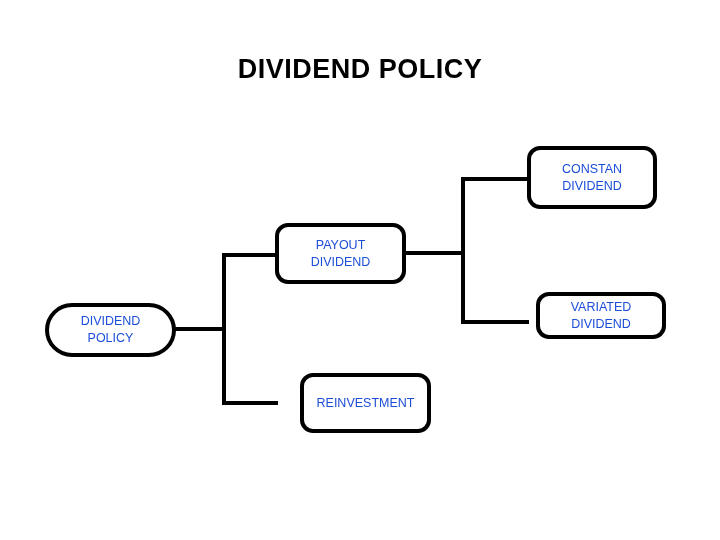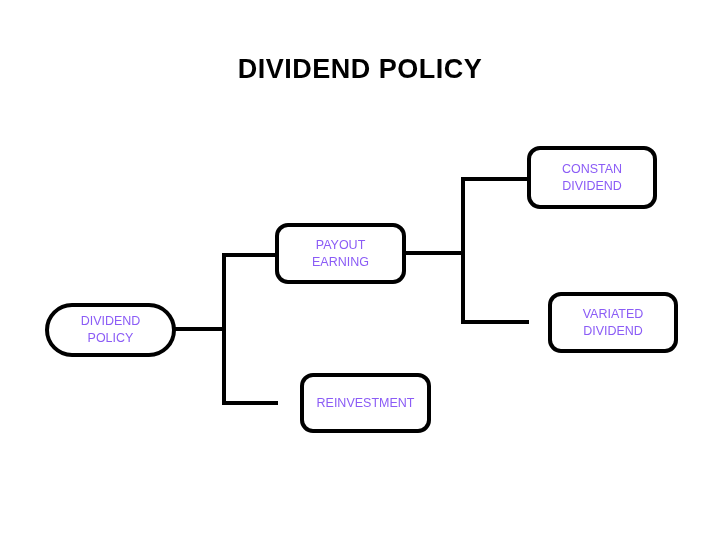--- a/index.html
+++ b/index.html
@@ -35,21 +35,21 @@
   }
   
   .node {
     position: absolute;
     box-sizing: border-box;
     background: #ffffff;
     border: 4px solid #000000;
     display: flex;
     align-items: center;
     justify-content: center;
-    color: #8b5cf6;
+    color: #1d4ed8;
     font-size: 12.5px;
     line-height: 17px;
     text-align: center;
     z-index: 3;
   }
   .node .node-label {
     white-space: pre-line;
     display: block;
   }
   .node-box {
@@ -78,24 +78,24 @@
     height: 60px;
     margin-left: 25px;
   }
   #node-constant {
     left: 527px;
     top: 146px;
     width: 130px;
     height: 63px;
   }
   #node-variated {
-    left: 548px;
+    left: 536px;
     top: 292px;
     width: 130px;
-    height: 61px;
+    height: 47px;
   }
   
   .conn {
     position: absolute;
     background: #000000;
     z-index: 1;
   }
   .conn-h { height: 4px; }
   .conn-v { width: 4px; }
 
@@ -128,21 +128,21 @@
   <div class="conn conn-h" id="conn-right-top"></div>
   <div class="conn conn-h" id="conn-right-bottom"></div>
 
   <div class="node node-pill" id="node-root">
     <span class="node-label">DIVIDEND
 POLICY</span>
   </div>
 
   <div class="node node-box" id="node-payout">
     <span class="node-label">PAYOUT
-EARNING</span>
+DIVIDEND</span>
   </div>
 
   <div class="node node-box" id="node-reinvestment">
     <span class="node-label">REINVESTMENT</span>
   </div>
 
   <div class="node node-box" id="node-constant">
     <span class="node-label">CONSTAN
 DIVIDEND</span>
   </div>

